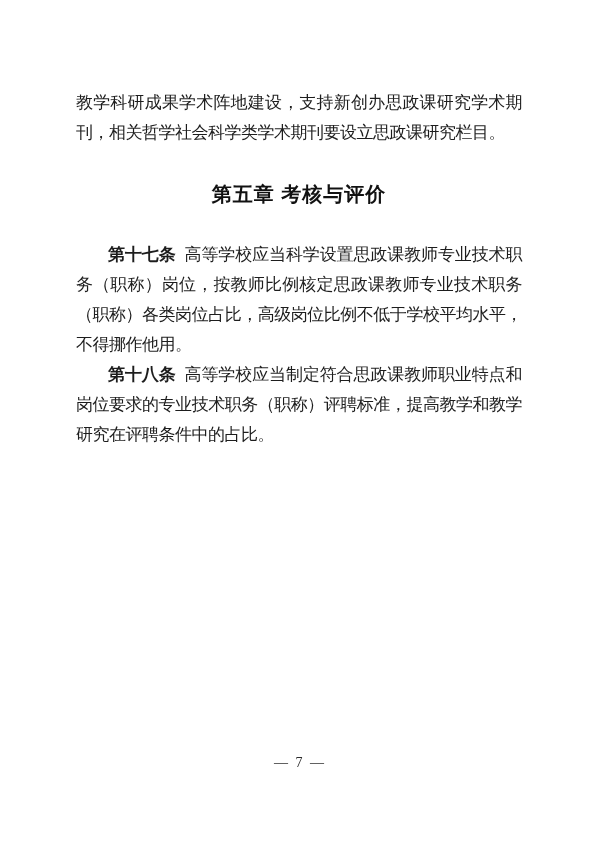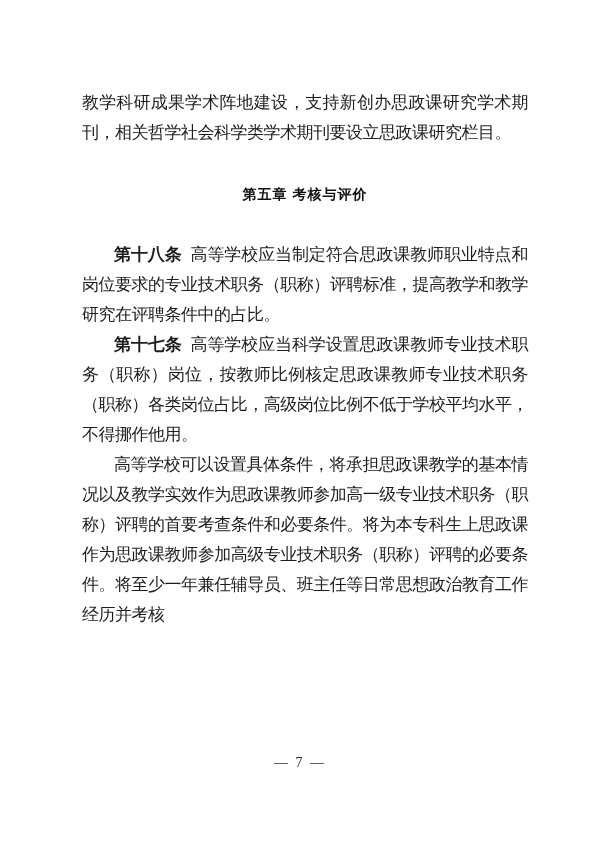--- a/index.html
+++ b/index.html
@@ -11,21 +11,21 @@
     position: relative;
     width: 600px;
     height: 848px;
     background: #ffffff;
     color: #1d1d1d;
     overflow: hidden;
     font-family: "Liberation Serif", "DejaVu Serif", serif;
   }
   .content {
     position: absolute;
-    left: 82px;
+    left: 76px;
     top: 88px;
     width: 446px;
   }
   .body-text {
     margin: 0;
     font-size: 17px;
     line-height: 30px;
     letter-spacing: -0.5px;
     text-align: justify;
     text-justify: inter-character;
@@ -34,21 +34,21 @@
   .indent {
     text-indent: 32px;
   }
   .article-lead {
     font-weight: bold;
     margin-right: 9px;
   }
   .chapter-heading {
     margin: 31px 0;
     font-family: "Liberation Sans", "DejaVu Sans", sans-serif;
-    font-size: 14px;
+    font-size: 20px;
     font-weight: bold;
     text-align: center;
     line-height: 30px;
     letter-spacing: 1px;
     color: #111111;
   }
   .page-footer {
     position: absolute;
     left: 0;
     right: 0;
@@ -63,25 +63,24 @@
 </head>
 <body>
 
 <div class="page">
   <main class="content">
 
     <p class="body-text">教学科研成果学术阵地建设，支持新创办思政课研究学术期刊，相关哲学社会科学类学术期刊要设立思政课研究栏目。</p>
 
     <h2 class="chapter-heading">第五章 考核与评价</h2>
 
+    <p class="body-text indent"><b class="article-lead">第十七条</b><span>高等学校应当科学设置思政课教师专业技术职务（职称）岗位，按教师比例核定思政课教师专业技术职务（职称）各类岗位占比，高级岗位比例不低于学校平均水平，不得挪作他用。</span></p>
+
     <p class="body-text indent"><b class="article-lead">第十八条</b><span>高等学校应当制定符合思政课教师职业特点和岗位要求的专业技术职务（职称）评聘标准，提高教学和教学研究在评聘条件中的占比。</span></p>
 
-    <p class="body-text indent"><b class="article-lead">第十七条</b><span>高等学校应当科学设置思政课教师专业技术职务（职称）岗位，按教师比例核定思政课教师专业技术职务（职称）各类岗位占比，高级岗位比例不低于学校平均水平，不得挪作他用。</span></p>
 
-
-    <p class="body-text indent">高等学校可以设置具体条件，将承担思政课教学的基本情况以及教学实效作为思政课教师参加高一级专业技术职务（职称）评聘的首要考查条件和必要条件。将为本专科生上思政课作为思政课教师参加高级专业技术职务（职称）评聘的必要条件。将至少一年兼任辅导员、班主任等日常思想政治教育工作经历并考核</p>
 
   </main>
 
   <footer class="page-footer">
     <span>— 7 —</span>
   </footer>
 </div>
 
 </body></html>

